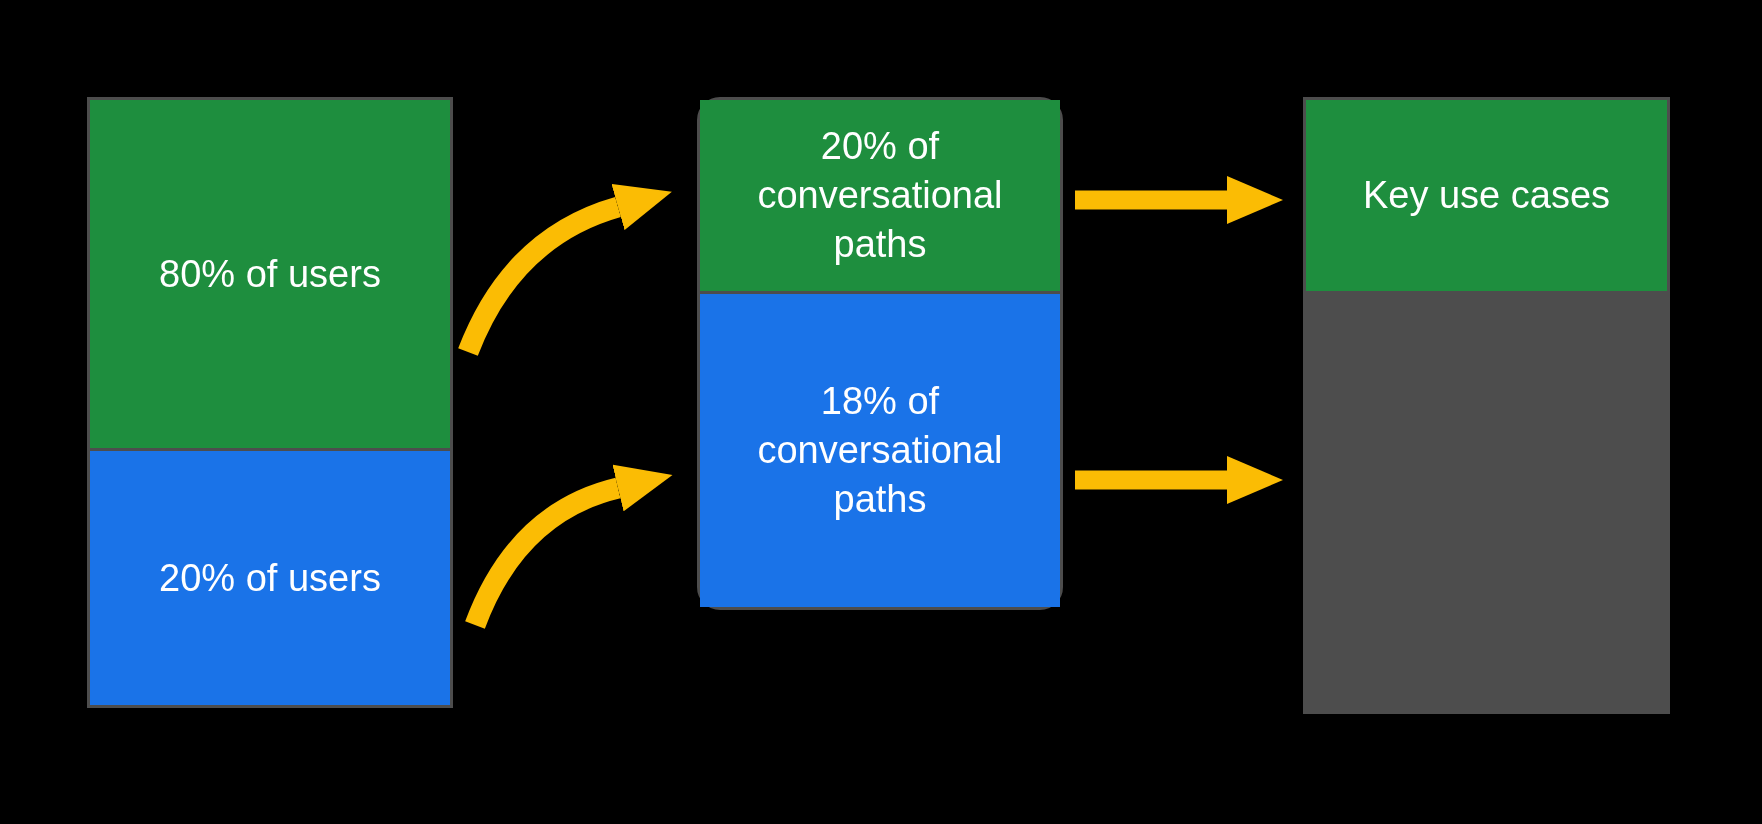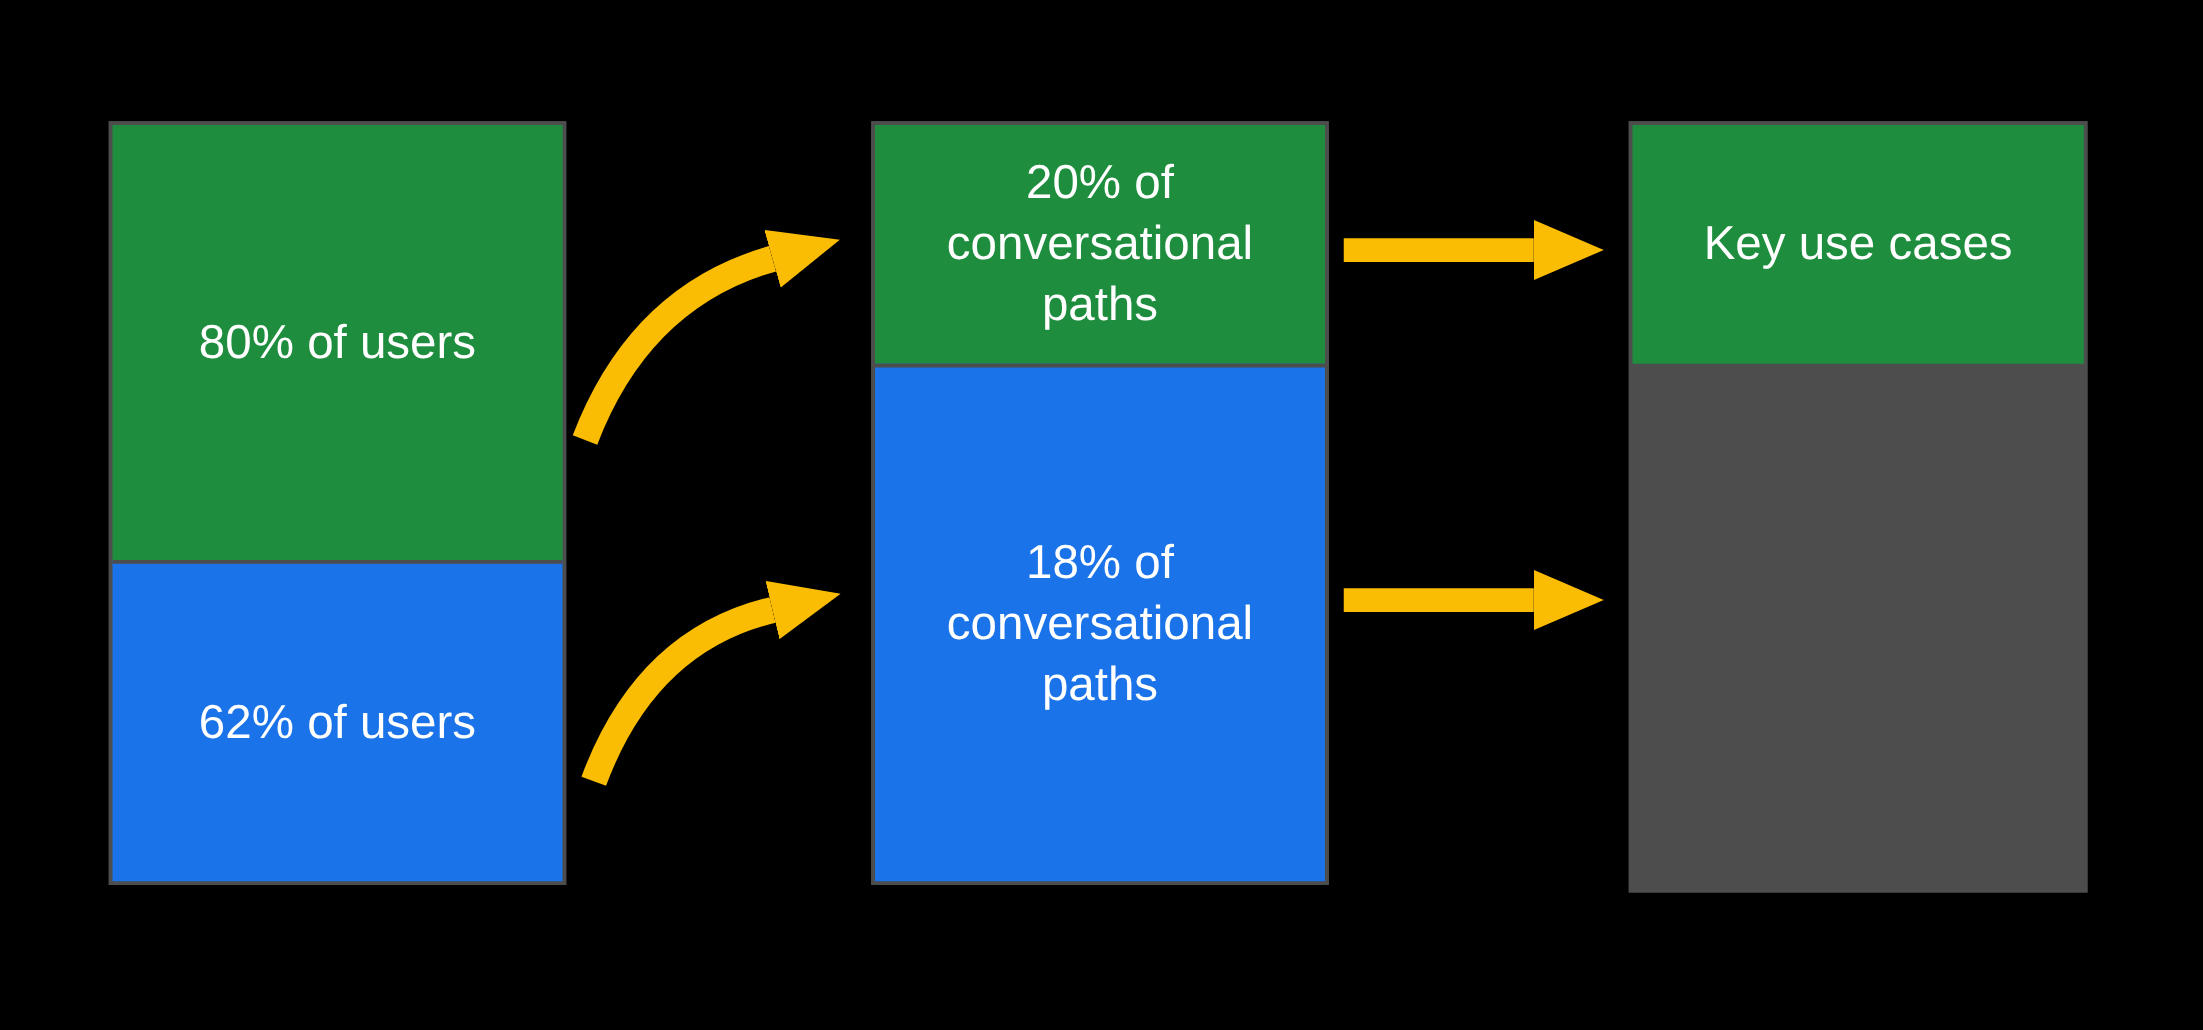--- a/index.html
+++ b/index.html
@@ -39,21 +39,21 @@
   .seg + .seg{border-top:3px solid var(--bar-border);}
   .seg-label{
     color:var(--label-text);
     font-size:38px;
     line-height:49px;
     font-weight:500;
     white-space:pre-line;
   }
   #bar-users{left:87px;top:97px;width:366px;height:611px;}
   #bar-users .seg.green{height:348px;}
-  #bar-paths{left:697px;top:97px;width:366px;height:611px;}
+  #bar-paths{left:697px;top:97px;width:366px;height:513px;border-radius:23px;}
   #bar-paths .seg.green{height:191px;}
   #bar-outcomes{left:1303px;top:97px;width:367px;height:617px;}
   #bar-outcomes .seg.green{height:191px;}
   .arrows-layer{
     position:absolute;
     left:0;top:0;width:1762px;height:824px;
     pointer-events:none;
   }
   .arrow-path{
     fill:none;
@@ -67,21 +67,21 @@
 </head>
 <body>
 
 <div class="canvas">
 
   <div class="bar" id="bar-users">
     <div class="seg green">
       <span class="seg-label">80% of users</span>
     </div>
     <div class="seg blue grow">
-      <span class="seg-label">62% of users</span>
+      <span class="seg-label">20% of users</span>
     </div>
   </div>
 
   <div class="bar" id="bar-paths">
     <div class="seg green">
       <span class="seg-label">20% of
 conversational
 paths</span>
     </div>
     <div class="seg blue grow">

